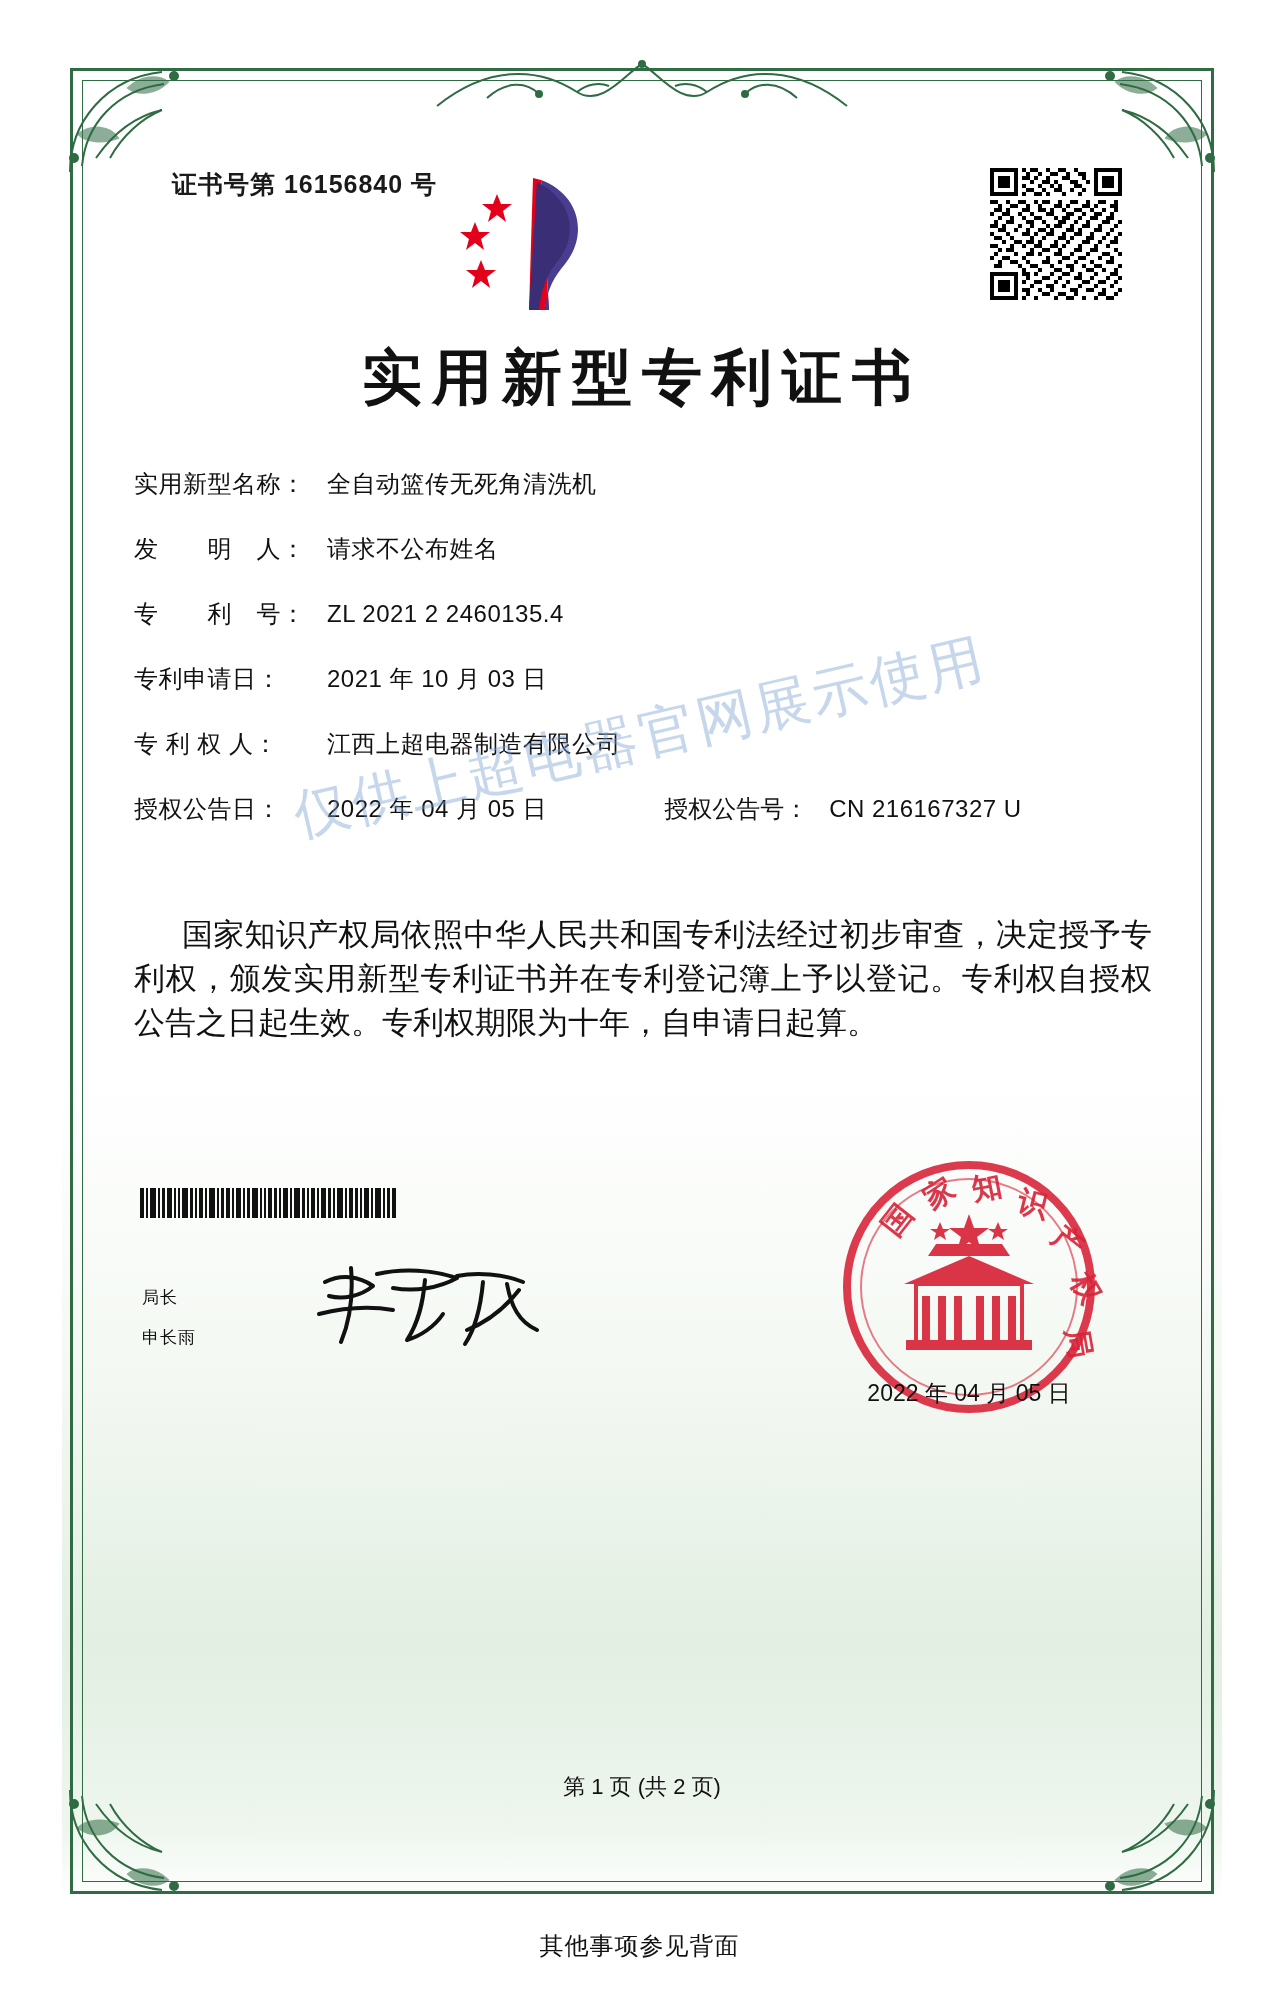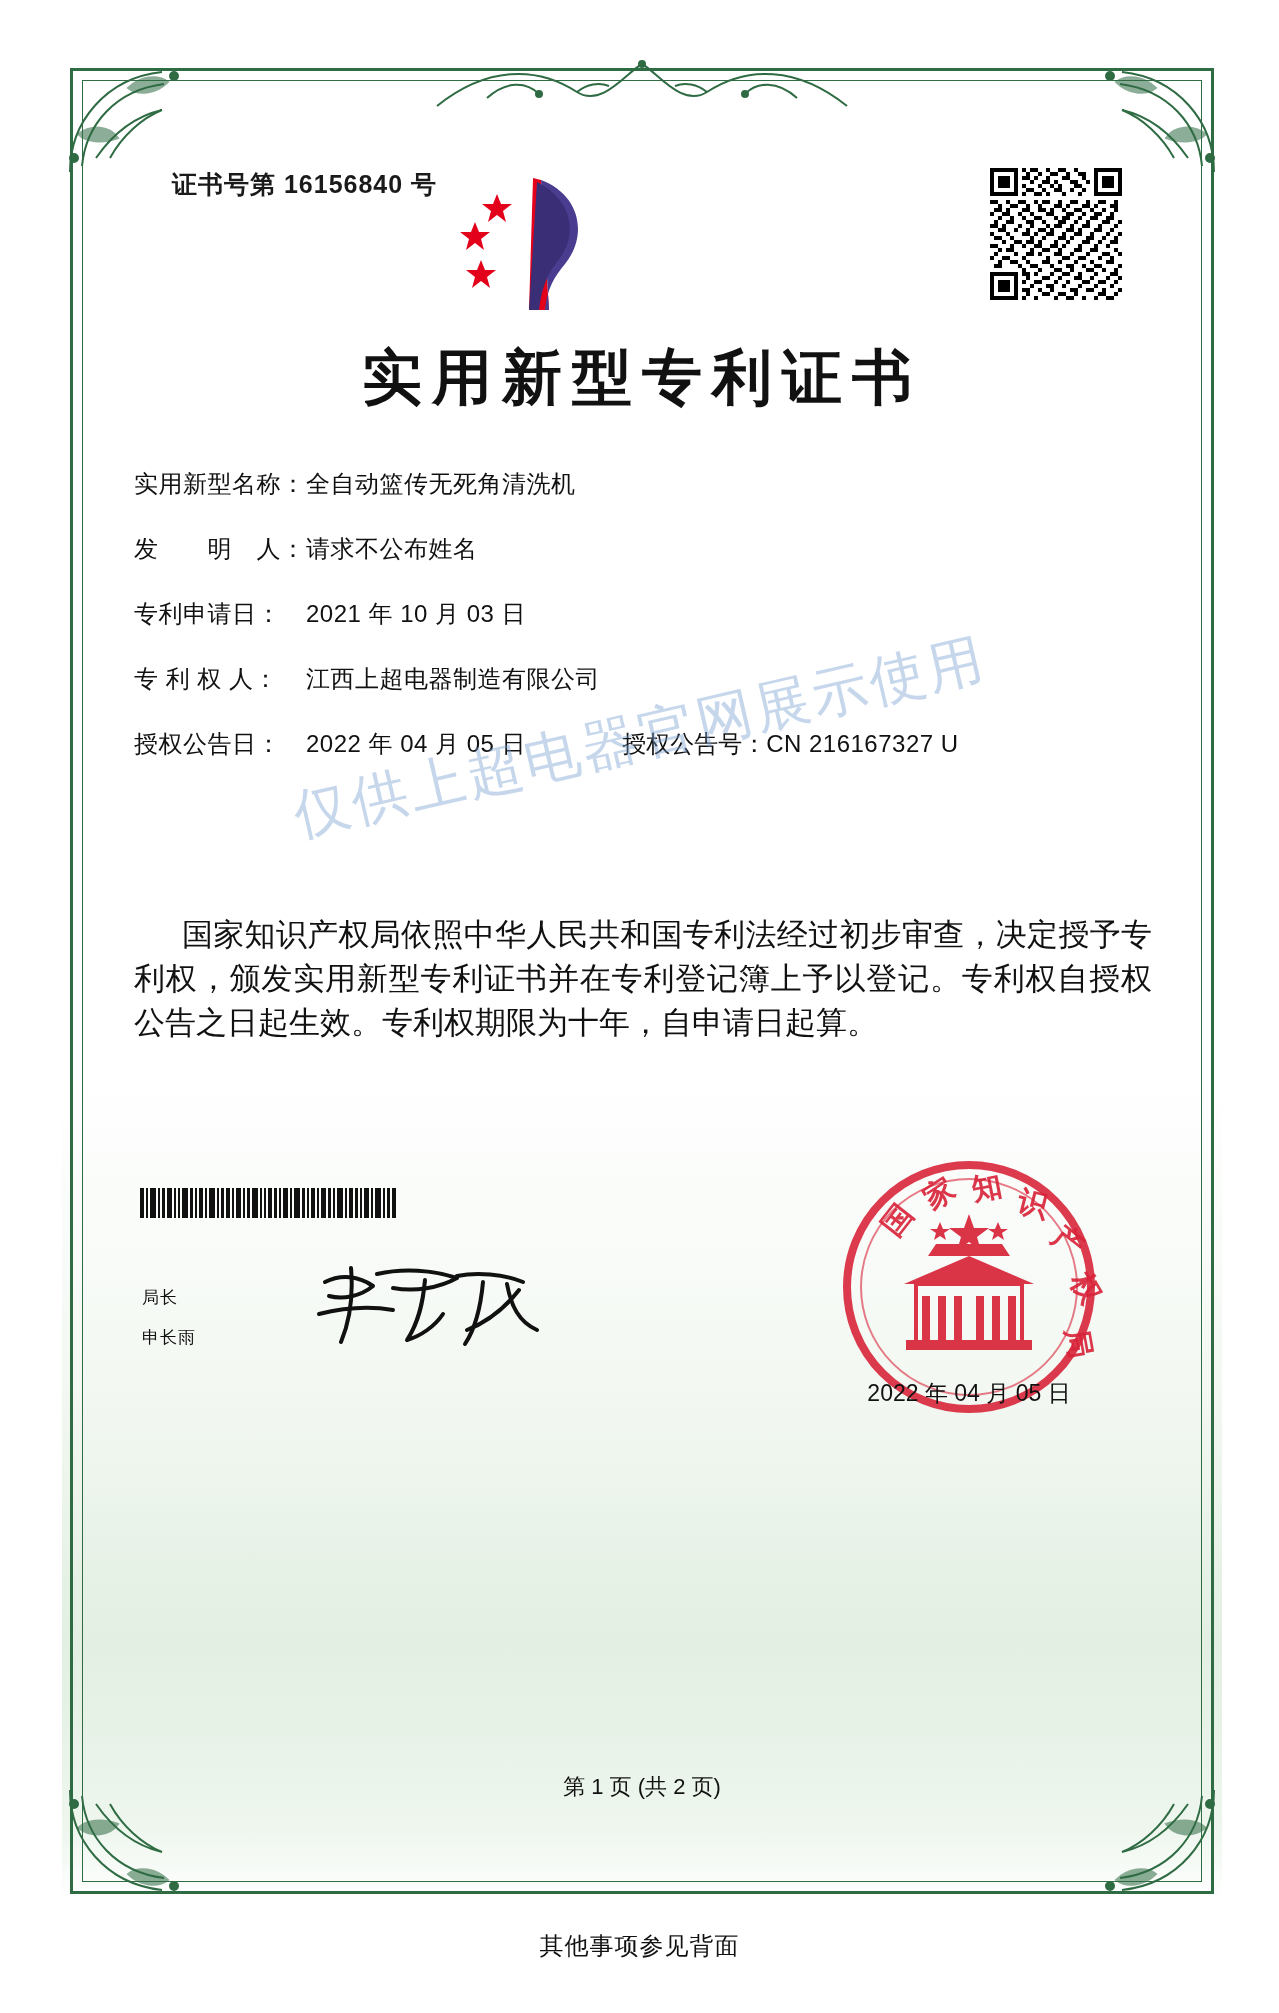--- a/index.html
+++ b/index.html
@@ -121,20 +121,21 @@
     width: 1010px;
     font-size: 24px;
     color: #111;
     font-family: "Liberation Sans", sans-serif;
   }
   .field {
     display: flex;
     align-items: baseline;
     margin-bottom: 33px;
     white-space: nowrap;
+    gap: 21px;
   }
   .field .lbl {
     display: inline-block;
     min-width: 172px;
     font-weight: 500;
     letter-spacing: 0.5px;
   }
   .field .val {
     font-weight: 500;
     letter-spacing: 0.5px;
@@ -609,20 +610,24 @@
     <div class="fields">
       <div class="field">
         <span class="lbl">实用新型名称：</span>
         <span class="val">全自动篮传无死角清洗机</span>
       </div>
       <div class="field">
         <span class="lbl">发　　明　人：</span>
         <span class="val">请求不公布姓名</span>
       </div>
       <div class="field">
+        <span class="lbl">专　　利　号：</span>
+        <span class="val mono">ZL 2021 2 2460135.4</span>
+      </div>
+      <div class="field">
         <span class="lbl">专利申请日：</span>
         <span class="val">2021 年 10 月 03 日</span>
       </div>
       <div class="field">
         <span class="lbl">专 利 权 人：</span>
         <span class="val">江西上超电器制造有限公司</span>
       </div>
       <div class="field">
         <span class="lbl">授权公告日：</span>
         <span class="val">2022 年 04 月 05 日</span>

